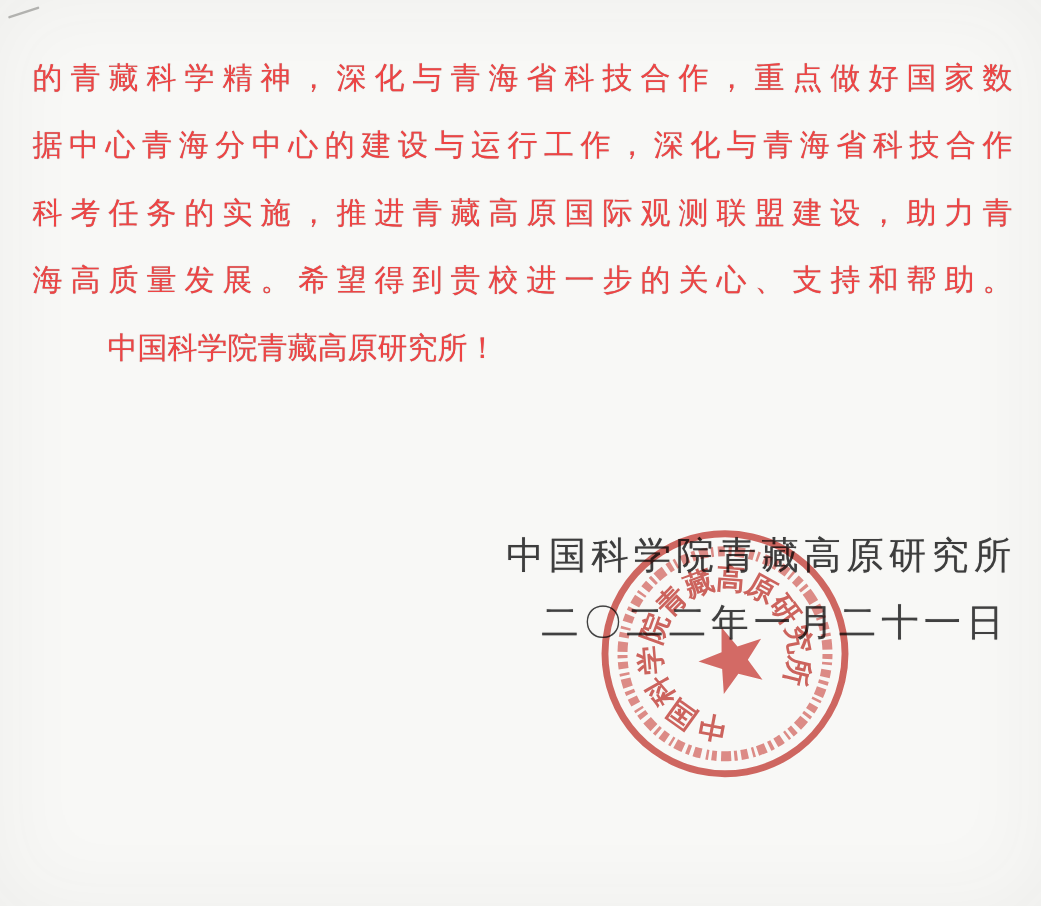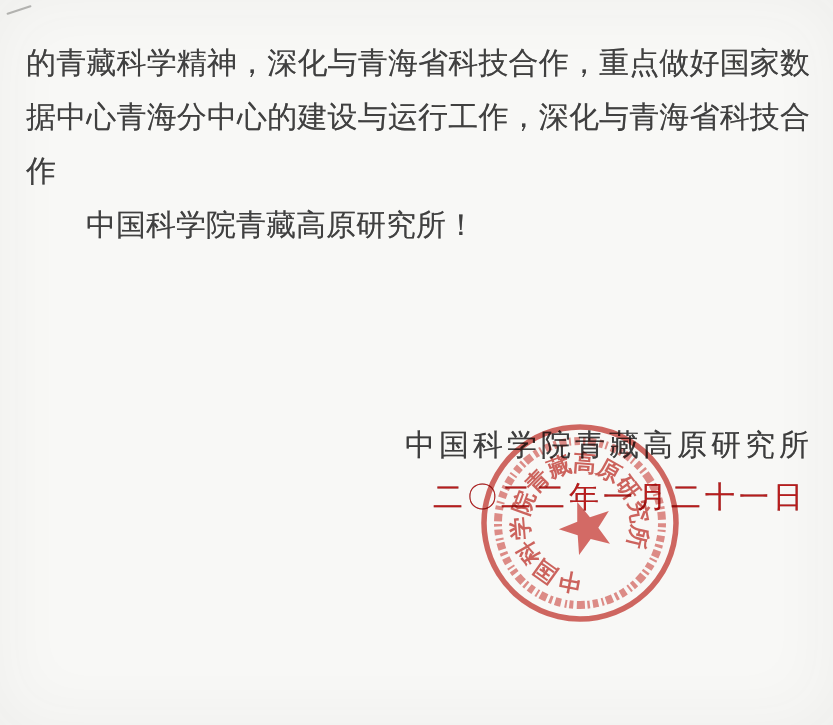--- a/index.html
+++ b/index.html
@@ -11,42 +11,41 @@
     box-shadow:inset 0 0 70px rgba(60,60,55,0.05);
     font-family:"Liberation Serif","DejaVu Serif",serif;
   }
   .scan-artifact{
     position:absolute;left:6px;top:9px;
     width:26px;height:2px;background:#9c9c9a;
     border-radius:2px;transform:rotate(-18deg);opacity:.75;
   }
   .body-text{
     position:absolute;left:26px;top:36px;width:784px;
-    font-size:30px;line-height:54px;color:#404040;
+    font-size:24px;line-height:54px;color:#ef4444;
     text-shadow:0 0 0.6px rgba(70,70,70,.55);
   }
   .body-text .line{white-space:nowrap;}
   .body-text .line.fill{
     white-space:normal;
     text-align:justify;
     text-align-last:justify;
   }
   .body-text .line.indent{text-indent:60px;}
   .signature{
     position:absolute;top:430px;right:20px;
     font-size:30px;line-height:30px;letter-spacing:4px;
     color:#3d3d3d;text-shadow:0 0 0.6px rgba(70,70,70,.55);
     white-space:nowrap;
   }
   .date{
     position:absolute;top:484px;right:26px;
     font-size:30px;line-height:30px;letter-spacing:4px;
-    color:#b91c1c;text-shadow:0 0 0.6px rgba(70,70,70,.55);
+    color:#404040;text-shadow:0 0 0.6px rgba(70,70,70,.55);
     white-space:nowrap;
-    font-family:Liberation Mono, monospace;
   }
   .stamp{
     position:absolute;left:475px;top:418px;
     width:210px;height:210px;
     mix-blend-mode:multiply;
     opacity:.92;
     filter:blur(.4px);
   }
   .stamp .ring-border{fill:none;stroke:#cc4a44;stroke-width:5.5;opacity:.9;}
   .stamp .ring-script{fill:none;stroke:#d4564f;stroke-width:8;opacity:.72;}
@@ -61,20 +60,22 @@
 </head>
 <body>
 
 <div class="page">
 
   <div class="scan-artifact"></div>
 
   <div class="body-text">
     <div class="line fill">的青藏科学精神，深化与青海省科技合作，重点做好国家数</div>
     <div class="line fill">据中心青海分中心的建设与运行工作，深化与青海省科技合作</div>
+    <div class="line fill">科考任务的实施，推进青藏高原国际观测联盟建设，助力青</div>
+    <div class="line fill">海高质量发展。希望得到贵校进一步的关心、支持和帮助。</div>
     <div class="line indent">中国科学院青藏高原研究所！</div>
   </div>
 
   <div class="signature">中国科学院青藏高原研究所</div>
 
   <div class="date">二〇二二年一月二十一日</div>
 
   <svg class="stamp" viewBox="0 0 210 210" xmlns="http://www.w3.org/2000/svg">
     <g transform="rotate(-32 105 105)">
       <circle class="ring-border" cx="105" cy="105" r="96"></circle>

